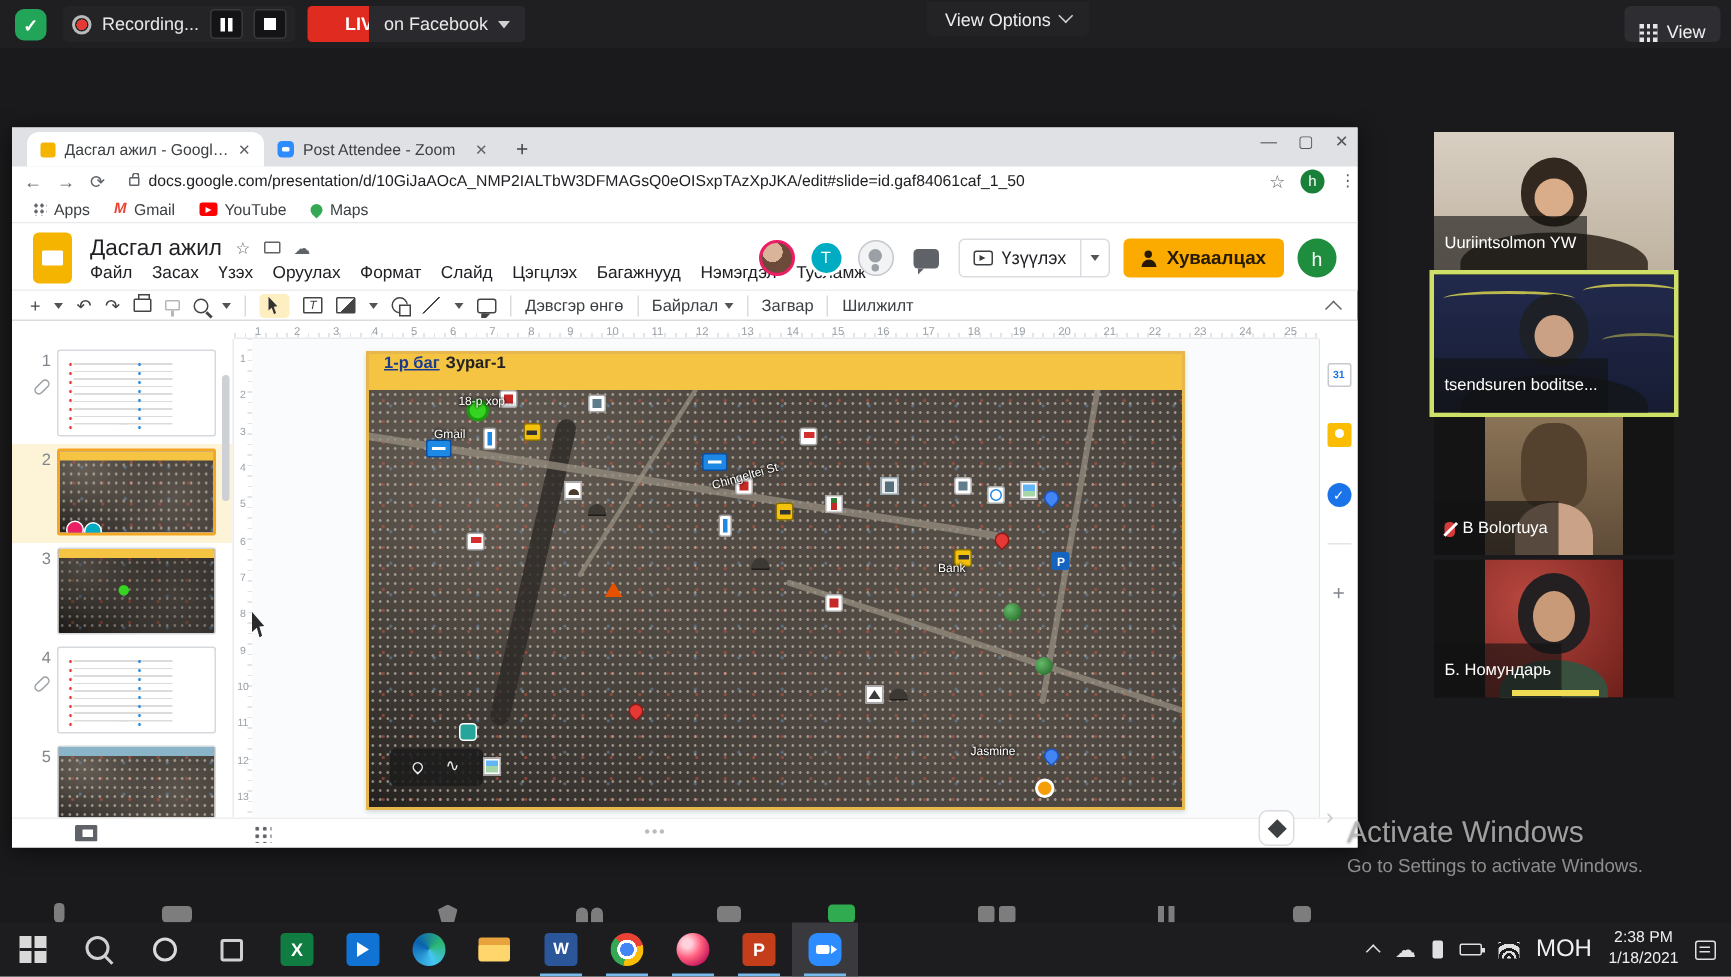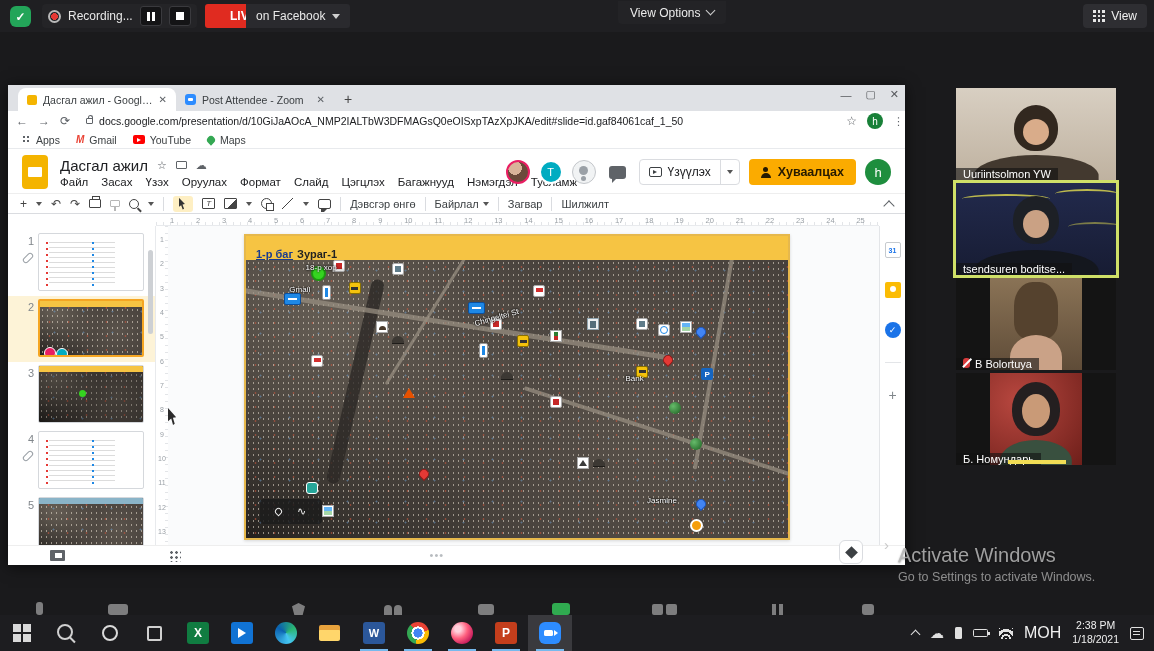--- a/index.html
+++ b/index.html
@@ -14,21 +14,21 @@
   .rec-label{color:#e8e8e8;font-size:12px}
   .sq-btn{width:22px;height:20px;background:#141416;border:1px solid #3a3a3e;border-radius:3px;display:flex;align-items:center;justify-content:center;gap:2px}
   .pause-bars i{display:block;width:3px;height:9px;background:#fff}
   .stop-sq{width:8px;height:8px;background:#fff}
   .live-badge{position:absolute;left:205px;top:4px;height:24px;background:#e02b20;color:#fff;font-weight:bold;font-size:12px;border-radius:3px 0 0 3px;display:flex;align-items:center;padding:0 25px}
   .live-target{position:absolute;left:246px;top:4px;height:24px;background:#2a2a2e;color:#e8e8e8;font-size:12px;border-radius:0 3px 3px 0;display:flex;align-items:center;gap:7px;padding:0 10px}
   .caret-down{width:0;height:0;border-left:4px solid transparent;border-right:4px solid transparent;border-top:5px solid #cfcfcf}
   .banner{position:absolute;left:352px;top:0;height:24px;background:#2bd23f;color:#073a0d;font-size:11.5px;font-weight:bold;display:flex;align-items:center;padding:0 16px;border-radius:0 0 5px 5px}
   .view-options{position:absolute;left:618px;top:1px;height:23px;background:#232326;color:#ececec;font-size:12px;display:flex;align-items:center;gap:7px;padding:0 12px;border-radius:0 0 4px 4px}
   .chev-dn{width:7px;height:7px;border-right:1.7px solid #cfcfcf;border-bottom:1.7px solid #cfcfcf;transform:rotate(45deg);margin-top:-4px}
-  .view-btn{position:absolute;right:7px;top:4px;height:24px;background:#2e2e32;border-radius:4px;color:#f0f0f0;font-size:12px;display:flex;align-items:center;gap:6px;padding:0 10px}
+  .view-btn{position:absolute;right:7px;top:4px;height:24px;background:#2e2e32;border-radius:4px;color:#f0f0f0;font-size:12px;display:flex;align-items:flex-end;gap:6px;padding:0 10px}
   .grid-ico{width:12px;height:12px;background:#e6e6e6;background-image:linear-gradient(#2e2e32,#2e2e32),linear-gradient(#2e2e32,#2e2e32),linear-gradient(#2e2e32,#2e2e32),linear-gradient(#2e2e32,#2e2e32);background-size:2px 100%,2px 100%,100% 2px,100% 2px;background-position:3px 0,7px 0,0 3px,0 7px;background-repeat:no-repeat}
 
   
   .browser{position:absolute;left:8px;top:85px;width:897px;height:480px;background:#fff;box-shadow:0 2px 14px rgba(0,0,0,.6);display:flex;flex-direction:column}
   .tabstrip{height:26px;background:#dfe1e5;display:flex;align-items:flex-end;padding-left:10px;position:relative;flex:none}
   .tab{height:23px;display:flex;align-items:center;gap:6px;padding:0 9px;font-size:10.5px;color:#3c4043;border-radius:8px 8px 0 0;width:158px;white-space:nowrap;overflow:hidden}
   .tab.active{background:#fff}
   .tab .fav-slides{width:10px;height:10px;background:#f4b400;border-radius:2px;flex:none}
   .tab .fav-zoom{width:11px;height:11px;background:#2d8cff;border-radius:3px;flex:none;display:flex;align-items:center;justify-content:center}
   .tab .fav-zoom i{width:5px;height:3px;background:#fff;border-radius:1px}
@@ -142,21 +142,21 @@
   .mini-map{position:absolute;inset:0}
   .mini-dark{filter:brightness(.75)}
   .mini-green-dot{position:absolute;left:38%;top:42%;width:7px;height:7px;border-radius:50%;background:#35d420}
   .mini-av1{position:absolute;left:4px;bottom:-4px;width:12px;height:12px;border-radius:50%;background:#e91e63;border:1.5px solid #fff}
   .mini-av2{position:absolute;left:16px;bottom:-5px;width:12px;height:12px;border-radius:50%;background:#00acc1;border:1.5px solid #fff}
   .thumb-scrollbar{position:absolute;right:2px;top:24px;width:5px;height:84px;background:#cdd0d4;border-radius:3px}
 
   
   .canvas{flex:1;position:relative;background:#fafbfc;overflow:hidden}
   .slide{position:absolute;left:76px;top:8px;width:546px;height:306px;border:2px solid #e6b84c;background:#fff;display:flex;flex-direction:column;box-shadow:0 1px 3px rgba(0,0,0,.15)}
-  .slide-titlebar{height:24px;background:#f6c443;display:flex;align-items:flex-end;padding:0 10px;font-size:11px;color:#222;flex:none;gap:4px}
+  .slide-titlebar{height:24px;background:#f6c443;display:flex;align-items:flex-start;padding:0 10px;font-size:11px;color:#222;flex:none;gap:4px}
   .slide-title-link{text-decoration:underline;color:#1a3c8f;font-weight:bold}
   .slide-title-rest{font-weight:bold;color:#222}
   .map{flex:1;position:relative;overflow:hidden}
   .road{position:absolute;background:#978d80;opacity:.75;border-radius:3px}
   .road1{left:-2%;top:22%;width:80%;height:5px;transform:rotate(9deg)}
   .road2{left:86%;top:-4%;width:4px;height:80%;transform:rotate(10deg)}
   .road3{left:33%;top:-6%;width:3px;height:55%;transform:rotate(32deg)}
   .road4{left:50%;top:62%;width:55%;height:4px;transform:rotate(18deg)}
   .ravine{position:absolute;left:19%;top:6%;width:13px;height:75%;background:#2c2825;transform:rotate(13deg);border-radius:12px;opacity:.8}
   .map-ctrl{position:absolute;left:2.5%;bottom:5%;width:62px;height:25px;background:rgba(28,28,28,.85);border-radius:4px;display:flex;align-items:center;justify-content:space-evenly;z-index:5}
@@ -232,21 +232,21 @@
   .b1{background:#43392f}
   .b2{background:#14171e}
   .b4{background:#241d26}
   .b5{background:#39503f}
   .wave{position:absolute;height:10px;border-top:2px solid #d8d34f;border-radius:50%;opacity:.85}
   .w1{left:4%;top:12%;width:55%}
   .w2{left:62%;top:7%;width:40%}
   .w3{left:70%;top:42%;width:34%;opacity:.5}
   .statue{position:absolute;left:26%;top:4%;width:48%;height:62%;background:#55422e;border-radius:42% 42% 30% 30%}
   .forehead{position:absolute;left:22%;bottom:-10%;width:56%;height:48%;background:#caa287;border-radius:50% 50% 0 0}
-  .pname{position:absolute;left:0;bottom:0;background:rgba(18,18,18,.62);color:#fff;font-size:11px;padding:0 7px;display:flex;align-items:flex-start;gap:5px;max-width:97%;white-space:nowrap;overflow:hidden}
+  .pname{position:absolute;left:0;bottom:0;background:rgba(18,18,18,.62);color:#fff;font-size:11px;padding:12px 7px;display:flex;align-items:flex-end;gap:5px;max-width:97%;white-space:nowrap;overflow:hidden}
   .mic-muted{width:7px;height:10px;background:#d63b3b;border-radius:3px;position:relative;flex:none}
   .mic-muted::after{content:"";position:absolute;left:-2px;top:4px;width:12px;height:1.6px;background:#fff;transform:rotate(-45deg)}
   .ul-yellow{position:absolute;left:52px;bottom:1px;width:58px;height:4px;background:#f1dd55;z-index:5}
   .collapse-chevron{position:absolute;left:884px;top:536px;color:#c9c9c9;font-size:15px;z-index:11}
 
   
   .watermark{position:absolute;left:898px;top:544px;z-index:50;pointer-events:none}
   .wm1{font-size:20px;color:rgba(185,185,185,.85);text-shadow:0 1px 2px rgba(0,0,0,.4)}
   .wm2{font-size:12.5px;color:rgba(170,170,170,.8);margin-top:3px}
 

